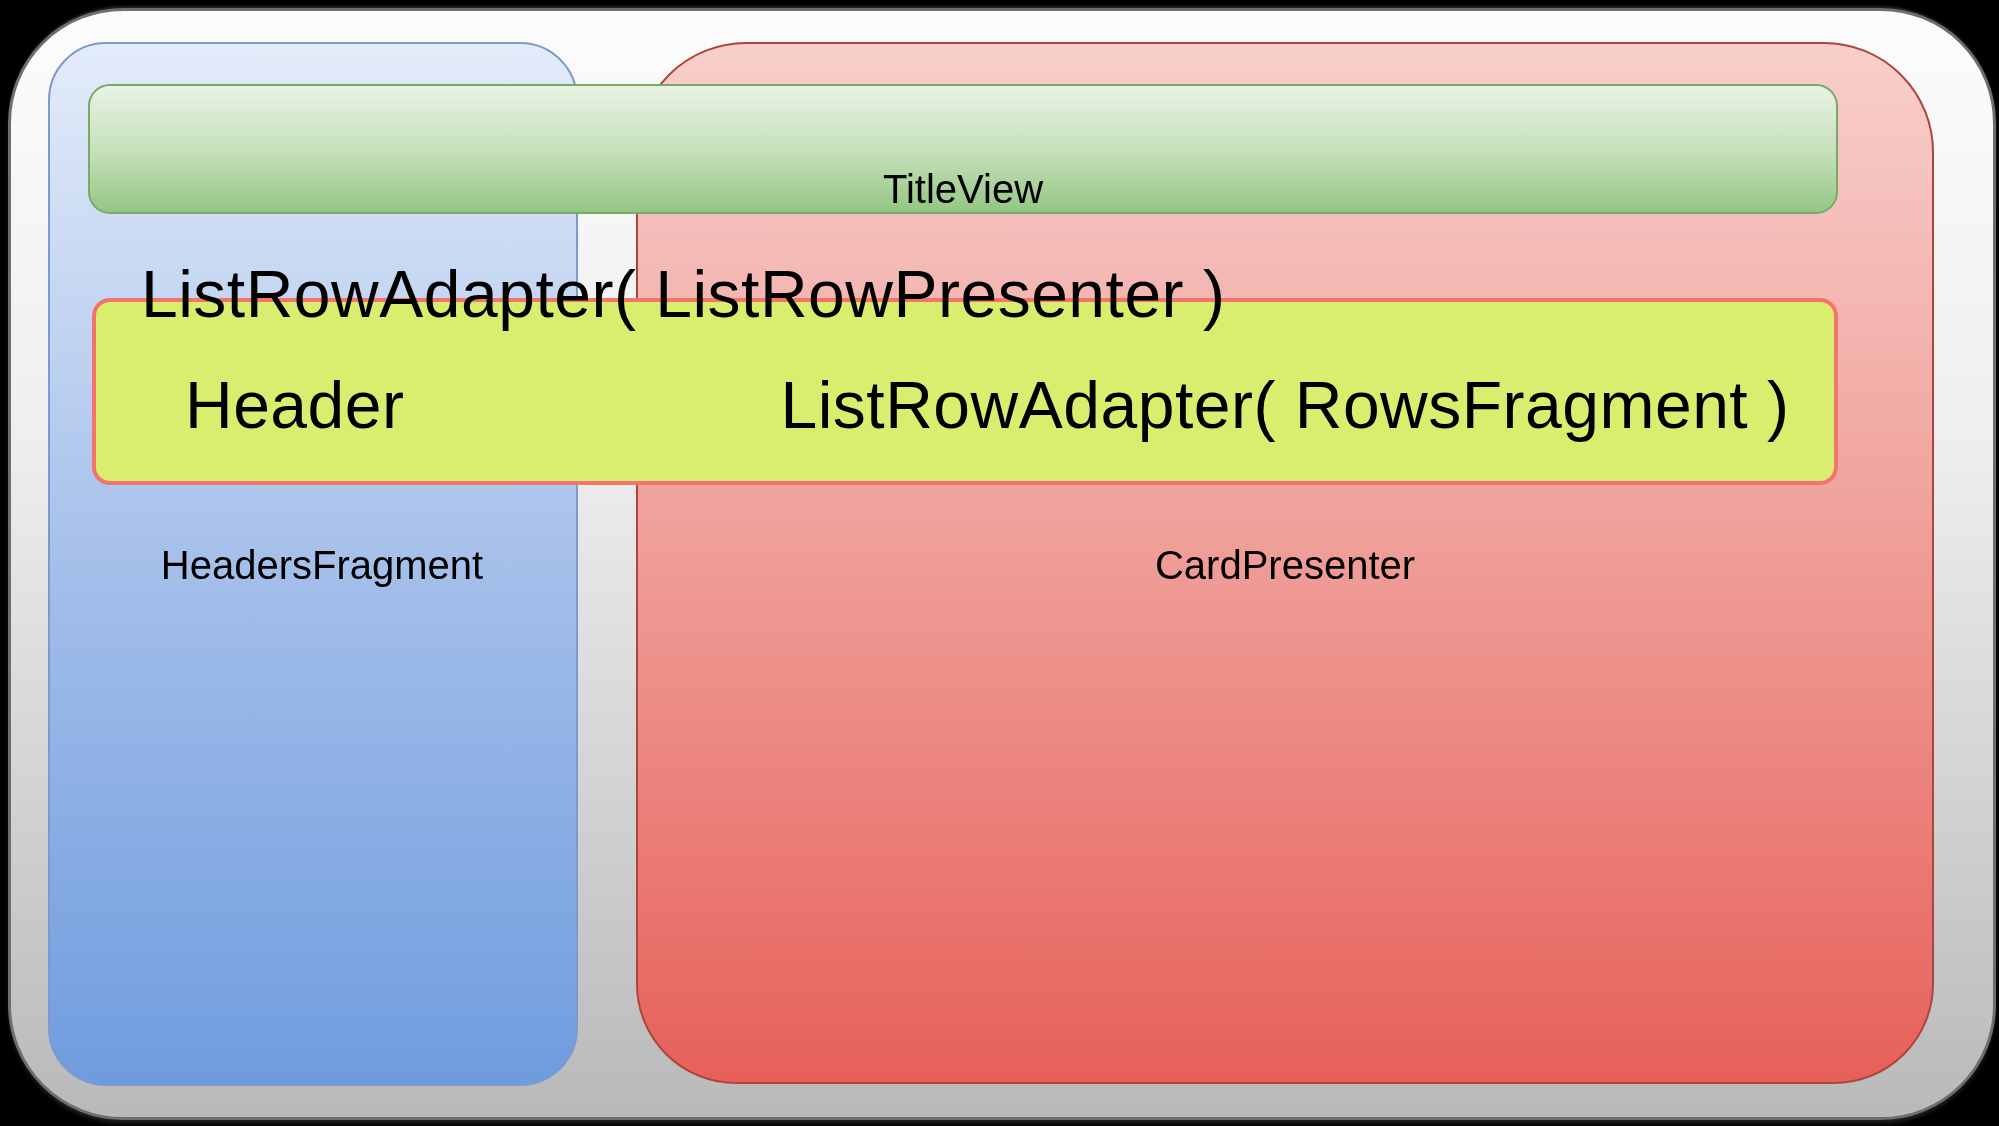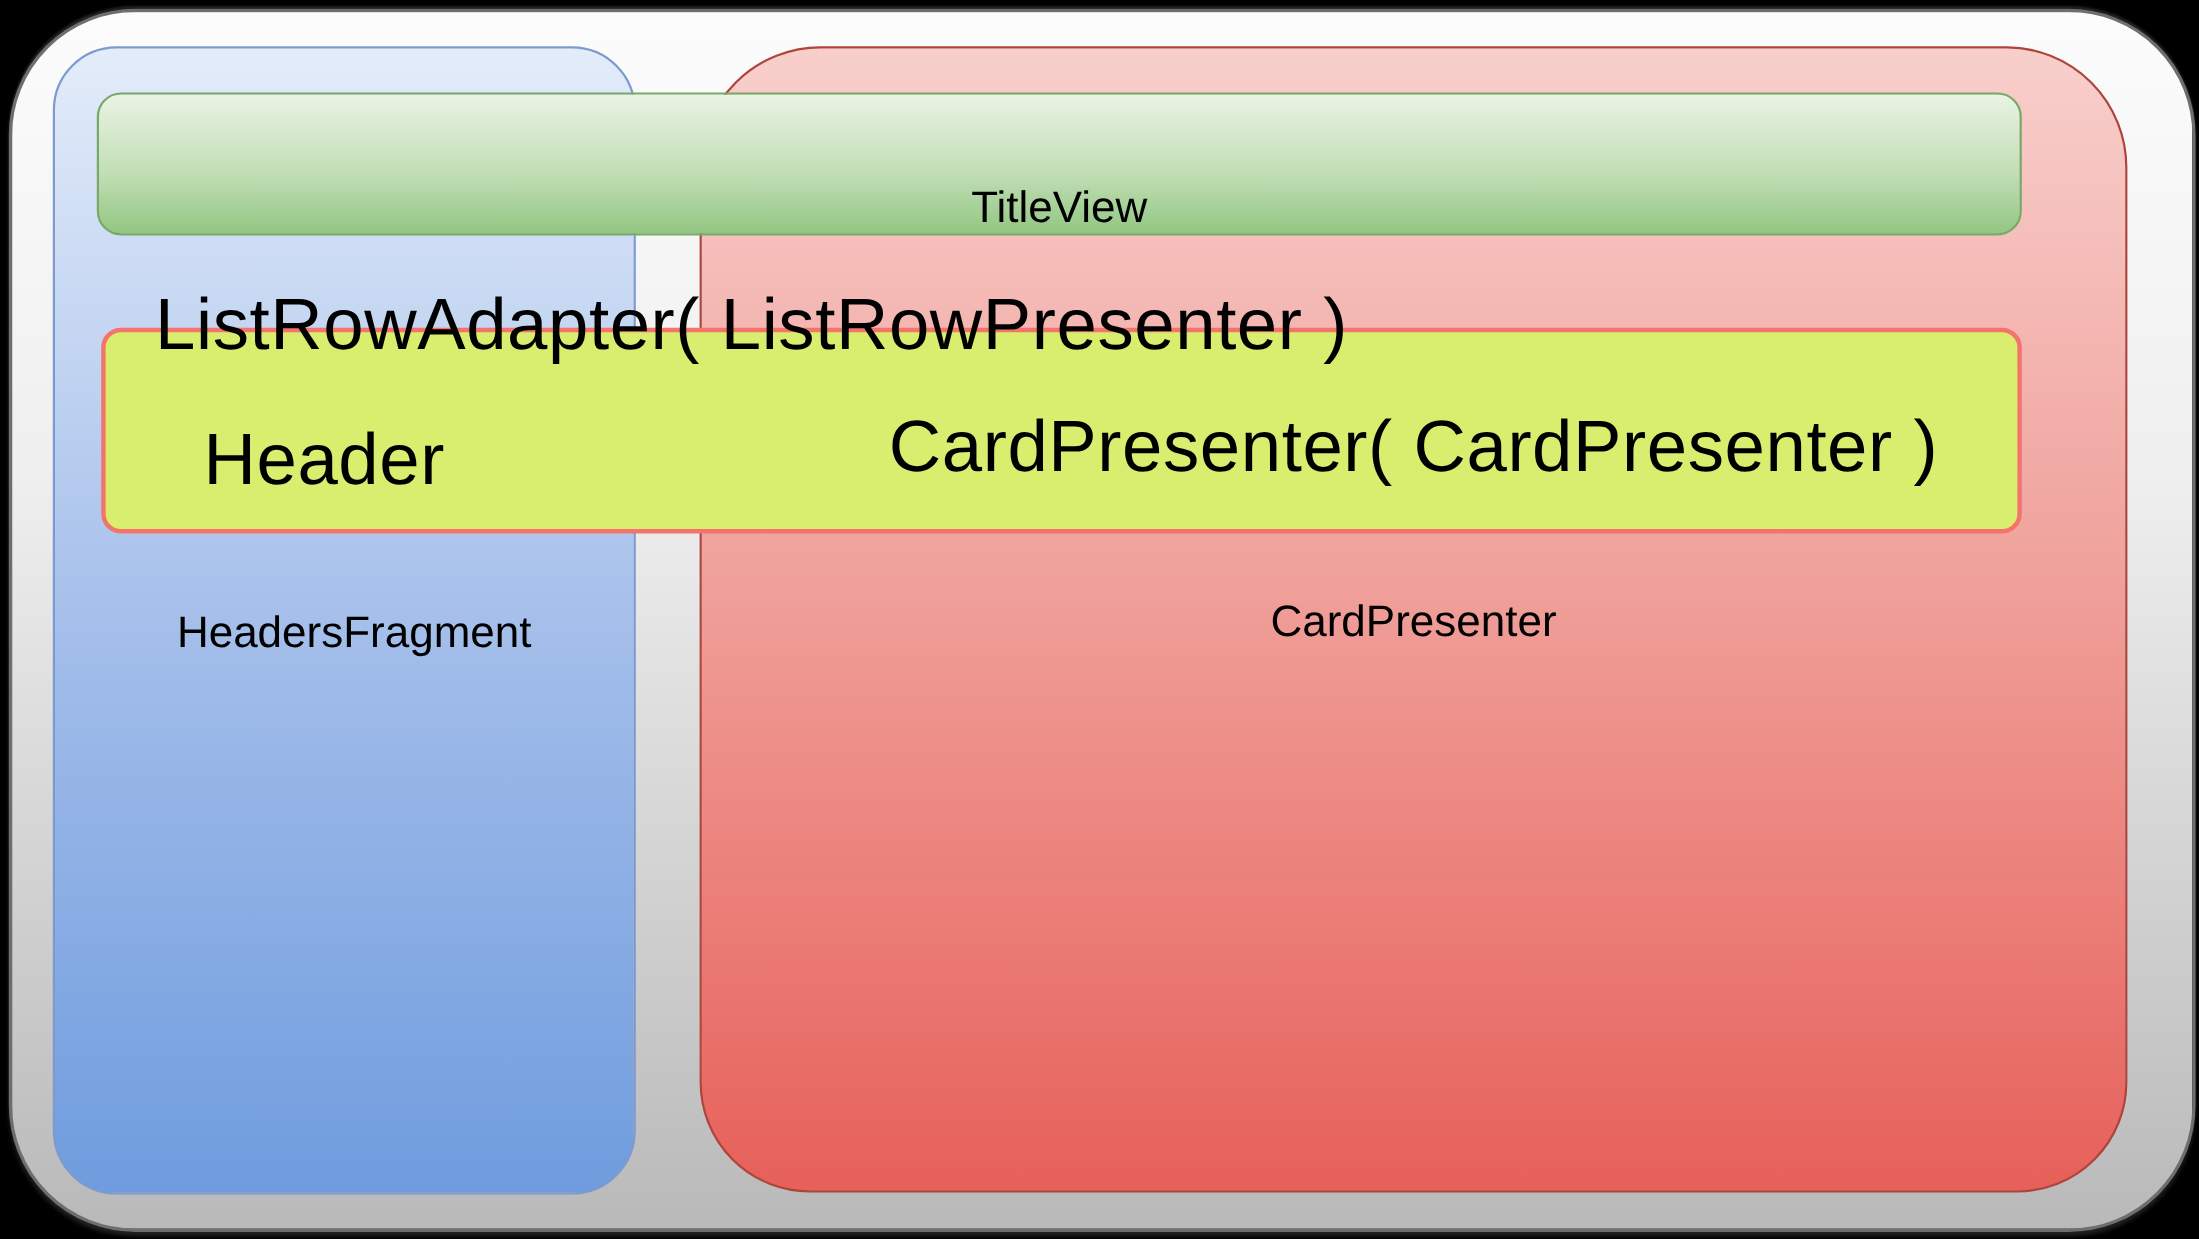--- a/index.html
+++ b/index.html
@@ -56,28 +56,28 @@
   }
   .big-text{
     position:absolute;
     font-size:66px;
     line-height:1;
     white-space:nowrap;
     letter-spacing:0.5px;
     z-index:6;
   }
   .listrow-adapter-text{left:141px;top:261px;}
-  .header-text{left:185px;top:372px;margin-top:12px;}
+  .header-text{left:185px;top:372px;}
   .card-adapter-text{left:636px;top:372px;width:1298px;text-align:center;}
   .frag-label{
     position:absolute;top:545px;
     font-size:40px;line-height:1;white-space:nowrap;text-align:center;
     z-index:6;
   }
-  .headers-fragment-label{left:48px;width:548px;margin-top:10px;}
+  .headers-fragment-label{left:48px;width:548px;}
   .rows-fragment-label{left:636px;width:1298px;}
 </style>
 </head>
 <body>
 
 <div class="stage">
 
   <div class="browse-frame"></div>
 
   <div class="headers-fragment"></div>
@@ -87,19 +87,19 @@
   <div class="title-view">
     <span>TitleView</span>
   </div>
 
   <div class="header-row"></div>
 
   <div class="big-text listrow-adapter-text">ListRowAdapter( ListRowPresenter )</div>
 
   <div class="big-text header-text">Header</div>
 
-  <div class="big-text card-adapter-text">CardPresenter( CardPresenter )</div>
+  <div class="big-text card-adapter-text">ListRowAdapter( RowsFragment )</div>
 
   <div class="frag-label headers-fragment-label">HeadersFragment</div>
 
   <div class="frag-label rows-fragment-label">CardPresenter</div>
 
 </div>
 
 </body></html>

